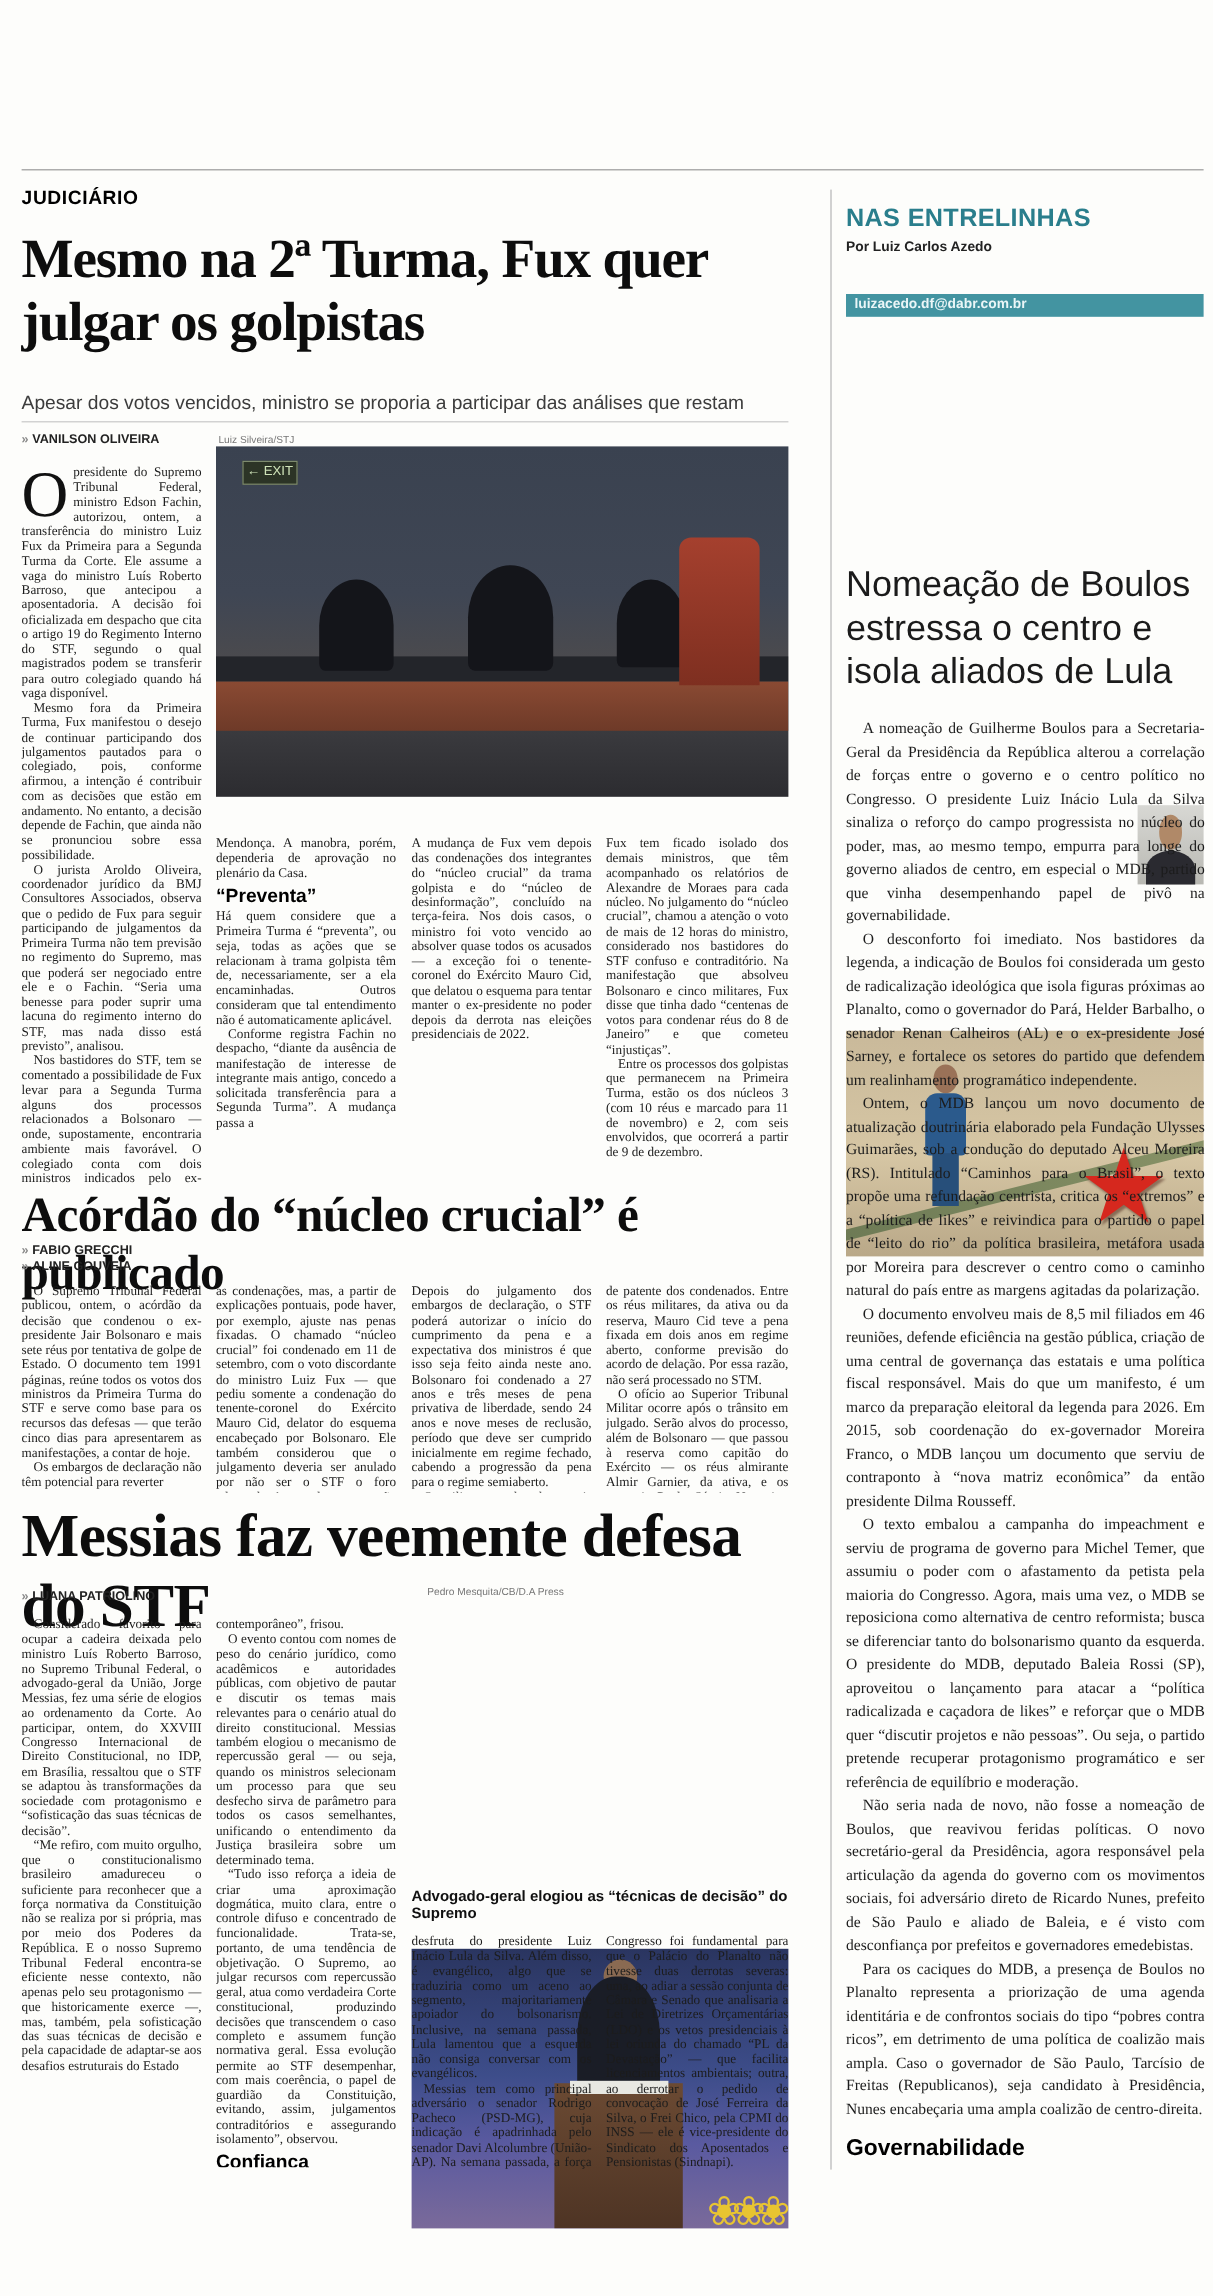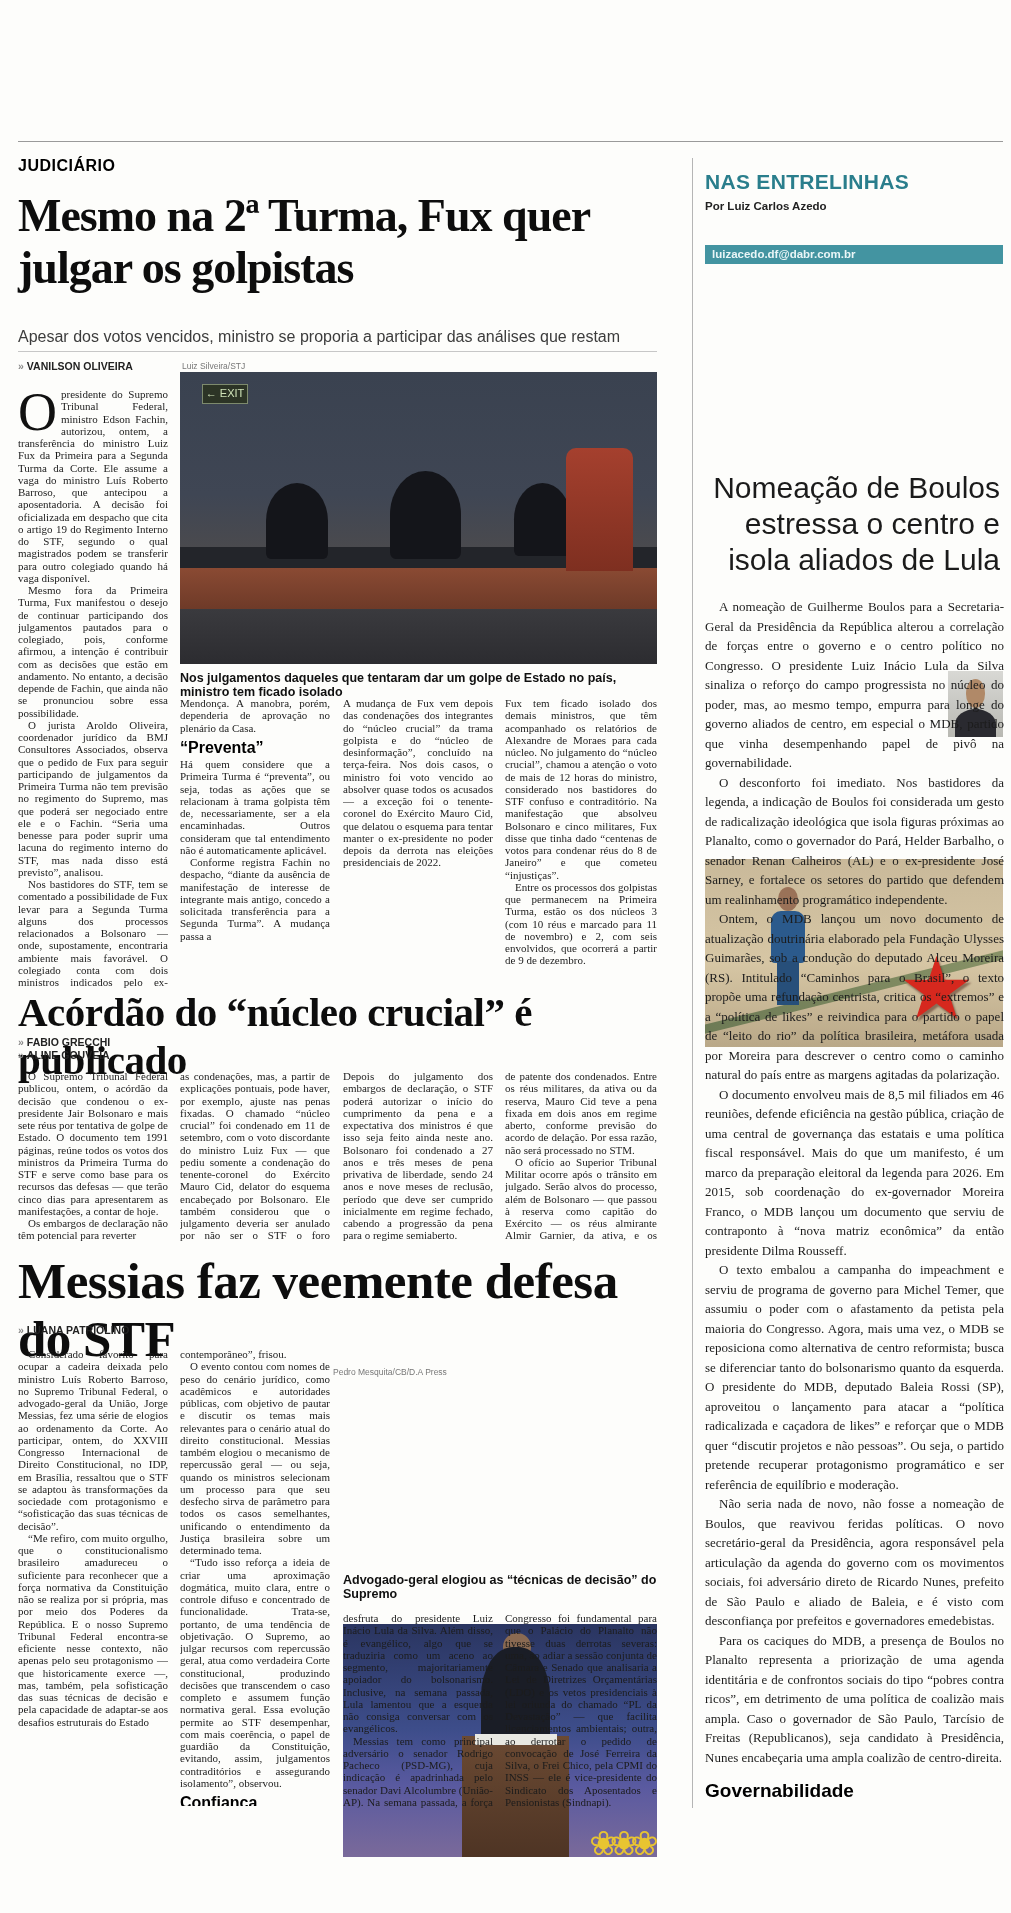--- a/index.html
+++ b/index.html
@@ -38,21 +38,21 @@
   .podium{position:absolute;left:38%;bottom:0;width:34%;height:52%;background:linear-gradient(180deg,#6b4a33,#4e3424);}
   .paper{position:absolute;left:42%;bottom:48%;width:26%;height:5%;background:#e8e8e2;}
   .flowers{position:absolute;right:2%;bottom:-6px;font-size:34px;letter-spacing:-8px;color:#e8c431;}
   .suit-man{position:absolute;left:44%;top:10%;width:22%;height:46%;background:#1a1d26;border-radius:46% 46% 10% 10%;}
   .head-skin{position:absolute;left:51%;top:4%;width:9%;height:12%;background:#8a6a52;border-radius:50%;}
   
   .sb-title{font-family:"Liberation Sans",sans-serif;font-weight:bold;font-size:21px;letter-spacing:.3px;color:#2a7e8c;}
   .sb-author{font-family:"Liberation Sans",sans-serif;font-weight:bold;font-size:11.5px;color:#222;}
   .sb-email{background:#4394a1;color:#eaf6f7;font-family:"Liberation Sans",sans-serif;font-weight:bold;font-size:11.5px;
             line-height:19px;padding-left:7px;}
-  .sb-headline{font-family:"Liberation Sans",sans-serif;font-weight:400;font-size:30px;line-height:36px;color:#1b1b1b;text-align:right;}
+  .sb-headline{font-family:"Liberation Sans",sans-serif;font-weight:400;font-size:30px;line-height:36px;color:#1b1b1b;}
   .sb-body{font-size:13px;line-height:19.5px;text-align:justify;overflow:hidden;}
   .sb-body p{margin:0;text-indent:14px;}
   .sb-subhead{font-family:"Liberation Sans",sans-serif;font-weight:bold;font-size:19px;margin:14px 0 10px;text-indent:0;color:#000;}
   .cartoon{background:linear-gradient(180deg,#c9b99a 0%,#d6c6a4 55%,#b9a888 100%);position:relative;overflow:hidden;}
   .plank{position:absolute;left:-4%;bottom:28%;width:115%;height:9px;background:linear-gradient(90deg,#6d7a55,#8a9468);transform:rotate(-14deg);}
   .star{position:absolute;right:28px;bottom:18px;font-size:86px;color:#d6281e;text-shadow:2px 3px 2px rgba(60,20,10,.45);line-height:80px;}
   .toon-man{position:absolute;left:56px;top:28px;width:54px;height:118px;}
   .toon-torso{position:absolute;left:10px;top:24px;width:34px;height:52px;background:#2b5a8c;border-radius:10px 10px 4px 4px;}
   .toon-head{position:absolute;left:17px;top:0;width:20px;height:24px;background:#9a7258;border-radius:50%;}
   .toon-legs{position:absolute;left:16px;top:74px;width:22px;height:44px;background:#274f7a;}
@@ -90,21 +90,20 @@
   <div class="abs photo-credit" style="left:182px;top:361px;">Luiz Silveira/STJ</div>
   <div class="abs ph lead-photo" style="left:180px;top:372px;width:477px;height:292px;">
     <div class="exit">← EXIT</div>
     <div class="bench-top"></div>
     <div class="bench"></div>
     <div class="fig" style="left:18%;top:38%;width:13%;height:26%;"></div>
     <div class="fig" style="left:44%;top:34%;width:15%;height:30%;"></div>
     <div class="fig" style="left:70%;top:38%;width:12%;height:25%;"></div>
     <div style="position:absolute;right:5%;top:26%;width:14%;height:42%;background:linear-gradient(180deg,#a5402e,#7e2f20);border-radius:10px 10px 0 0;"></div>
   </div>
-  <div class="abs caption" style="left:180px;top:671px;width:477px;">Nos julgamentos daqueles que tentaram dar um golpe de Estado no país, ministro tem ficado isolado</div>
 
   <div class="abs col cont" style="left:180px;top:697px;width:150px;height:293px;">
     <div>
         <p>Mendonça. A manobra, porém, dependeria de aprovação no plenário da Casa.</p>
       </div>
     <h3 class="subhead">“Preventa”</h3>
     <div>
         <p>Há quem considere que a Primeira Turma é “preventa”, ou seja, todas as ações que se relacionam à trama golpista têm de, necessariamente, ser a ela encaminhadas. Outros consideram que tal entendimento não é automaticamente aplicável.</p>
         <p>Conforme registra Fachin no despacho, “diante da ausência de manifestação de interesse de integrante mais antigo, concedo a solicitada transferência para a Segunda Turma”. A mudança passa a</p>
       </div>
@@ -150,21 +149,21 @@
   <div class="abs col cont" style="left:180px;top:1348px;width:150px;height:458px;">
     <div>
         <p>contemporâneo”, frisou.</p>
         <p>O evento contou com nomes de peso do cenário jurídico, como acadêmicos e autoridades públicas, com objetivo de pautar e discutir os temas mais relevantes para o cenário atual do direito constitucional. Messias também elogiou o mecanismo de repercussão geral — ou seja, quando os ministros selecionam um processo para que seu desfecho sirva de parâmetro para todos os casos semelhantes, unificando o entendimento da Justiça brasileira sobre um determinado tema.</p>
         <p>“Tudo isso reforça a ideia de criar uma aproximação dogmática, muito clara, entre o controle difuso e concentrado de funcionalidade. Trata-se, portanto, de uma tendência de objetivação. O Supremo, ao julgar recursos com repercussão geral, atua como verdadeira Corte constitucional, produzindo decisões que transcendem o caso completo e assumem função normativa geral. Essa evolução permite ao STF desempenhar, com mais coerência, o papel de guardião da Constituição, evitando, assim, julgamentos contraditórios e assegurando isolamento”, observou.</p>
       </div>
     <h3 class="subhead">Confiança</h3>
 
   </div>
 
-  <div class="abs photo-credit" style="left:333px;top:1321px;margin-top:46px;">Pedro Mesquita/CB/D.A Press</div>
+  <div class="abs photo-credit" style="left:356px;top:1321px;">Pedro Mesquita/CB/D.A Press</div>
   <div class="abs ph messias-photo" style="left:343px;top:1332px;width:314px;height:233px;">
     <div class="head-skin"></div>
     <div class="suit-man"></div>
     <div class="podium"></div>
     <div class="paper"></div>
     <div class="flowers">❀❀❀</div>
   </div>
   <div class="abs caption" style="left:343px;top:1573px;width:314px;">Advogado-geral elogiou as “técnicas de decisão” do Supremo</div>
 
   <div class="abs col cont" style="left:343px;top:1612px;width:150px;height:196px;">

